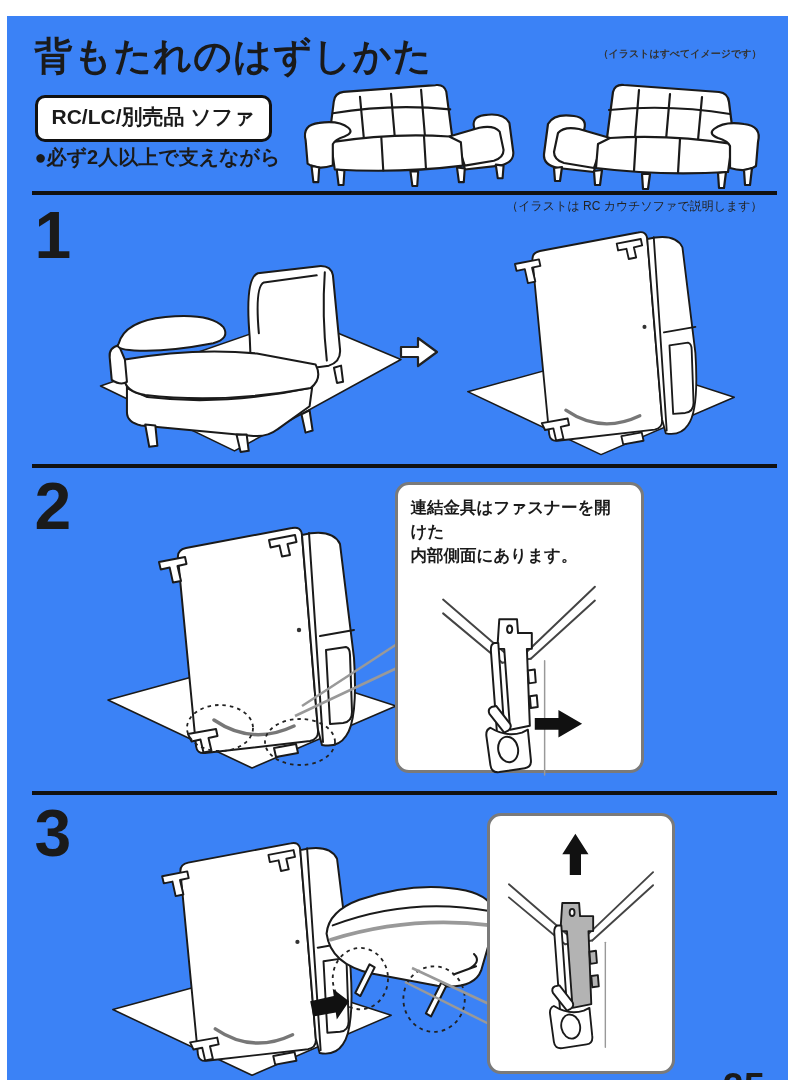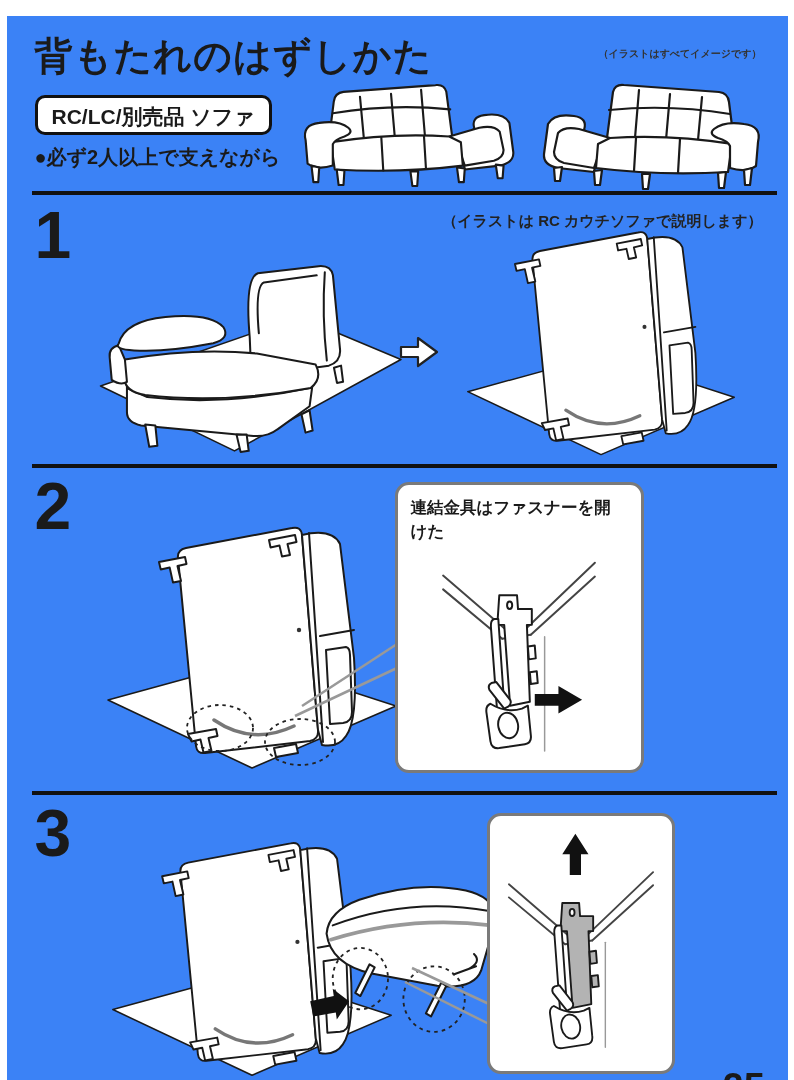--- a/index.html
+++ b/index.html
@@ -14,29 +14,29 @@
   .page-title {
     left:28px; top:20px; font-size:38px; font-weight:900;
     letter-spacing:1px; line-height:1.1; white-space:nowrap;
   }
   .top-note {
     right:26px; top:31px; font-size:10px; font-weight:600; color:#333;
     white-space:nowrap;
   }
   .model-badge {
     left:28px; top:79px; border:3.5px solid #111; border-radius:10px;
-    padding:5px 14px 1px; font-size:21px; font-weight:800; white-space:nowrap;
+    padding:5px 14px 8px; font-size:21px; font-weight:800; white-space:nowrap;
     background:#fff;
   }
   .warning { left:28px; top:127px; font-size:20px; font-weight:800; line-height:1.42; }
   .warning .indent { padding-left:17px; }
   .rule { left:25px; width:745px; height:4px; background:#111; }
   .rule1 { top:175px; } .rule2 { top:448px; } .rule3 { top:775px; }
   .illust-note {
-    right:25px; top:196px; font-size:15px; font-weight:700; color:#222;
+    right:25px; top:182px; font-size:12px; font-weight:400; color:#222;
     white-space:nowrap;
   }
   .step-num { font-size:66px; font-weight:900; line-height:1; letter-spacing:-2px; }
   .sn1 { left:28px; top:186px; } .sn2 { left:28px; top:457px; } .sn3 { left:28px; top:784px; }
   .callout {
     border:3px solid #7a7a7a; border-radius:14px; background:#fff;
   }
   .callout2 { left:388px; top:466px; width:249px; height:291px; padding:11px 13px 6px; }
   .callout3 { left:480px; top:797px; width:188px; height:261px; padding:8px; }
   .callout-text { font-size:16.5px; font-weight:800; line-height:1.45; }
@@ -151,20 +151,21 @@
   </svg>
 
   <svg class="abs leader" style="left:278px;top:558px" width="118" height="150" viewBox="0 0 118 150">
     <line x1="17" y1="132" x2="112" y2="70" stroke="#999" stroke-width="2.5"></line>
     <line x1="10" y1="142" x2="112" y2="94" stroke="#999" stroke-width="2.5"></line>
   </svg>
 
   <div class="abs callout callout2">
     <div class="callout-text">
       <div>連結金具はファスナーを開けた</div>
+      <div>内部側面にあります。</div>
     </div>
     <svg width="158" height="209" viewBox="0 0 160 212">
       <g stroke="#444" stroke-width="2" fill="none" stroke-linecap="round">
         <path d="M3,30 L68,86"></path>
           <path d="M3,44 L63,94"></path>
         <path d="M157,17 L88,83"></path>
           <path d="M157,31 L92,90"></path>
         <path d="M63,94 L92,90"></path>
         <path d="M106,92 L106,208" stroke="#999" stroke-width="1.5"></path>
       </g>

